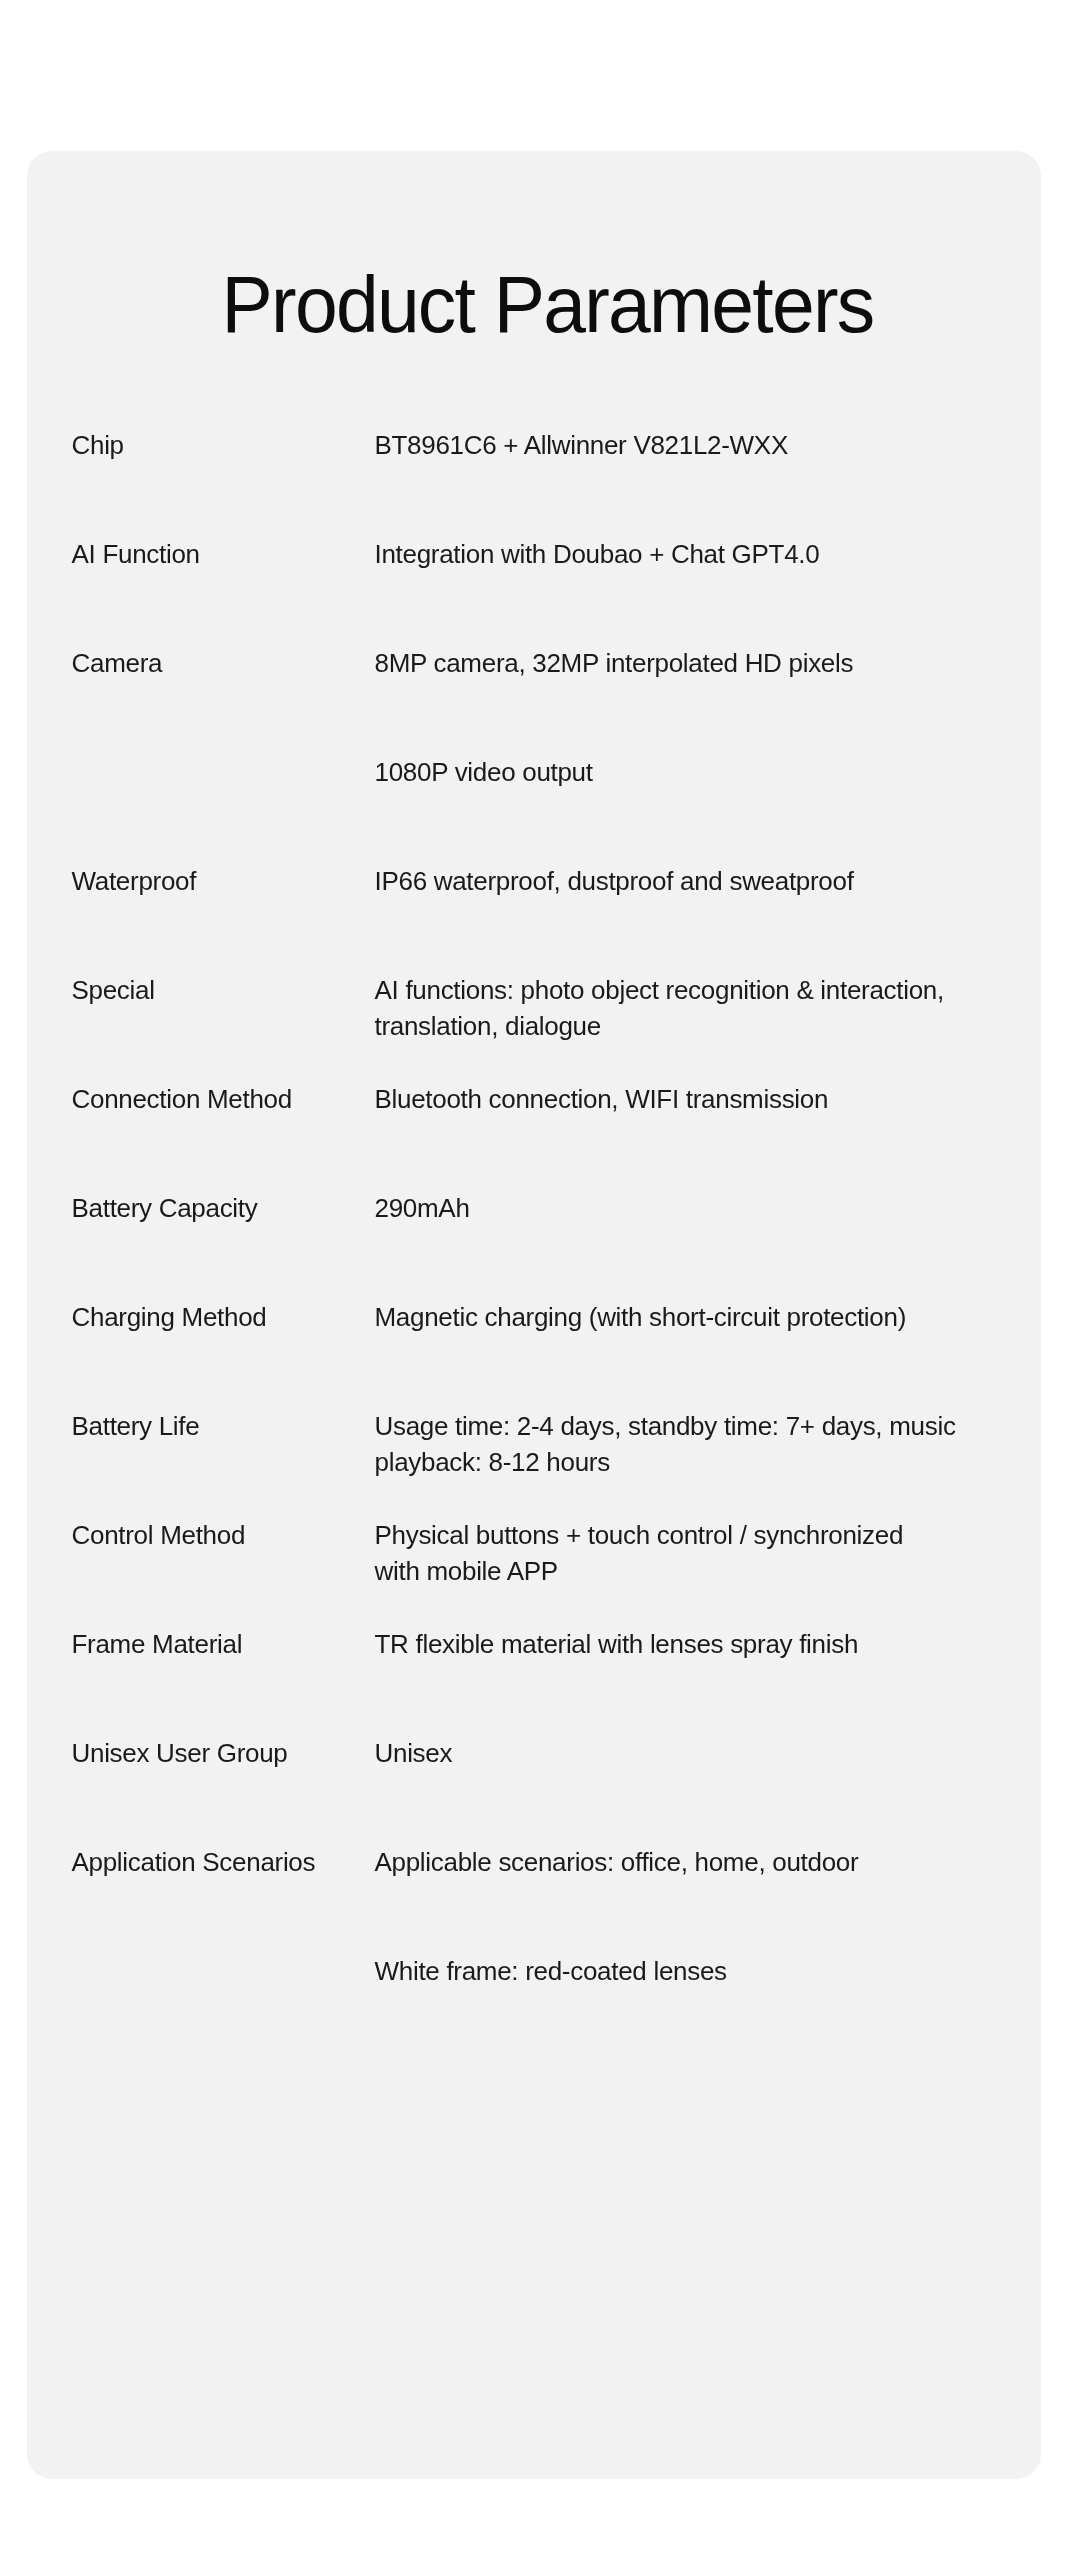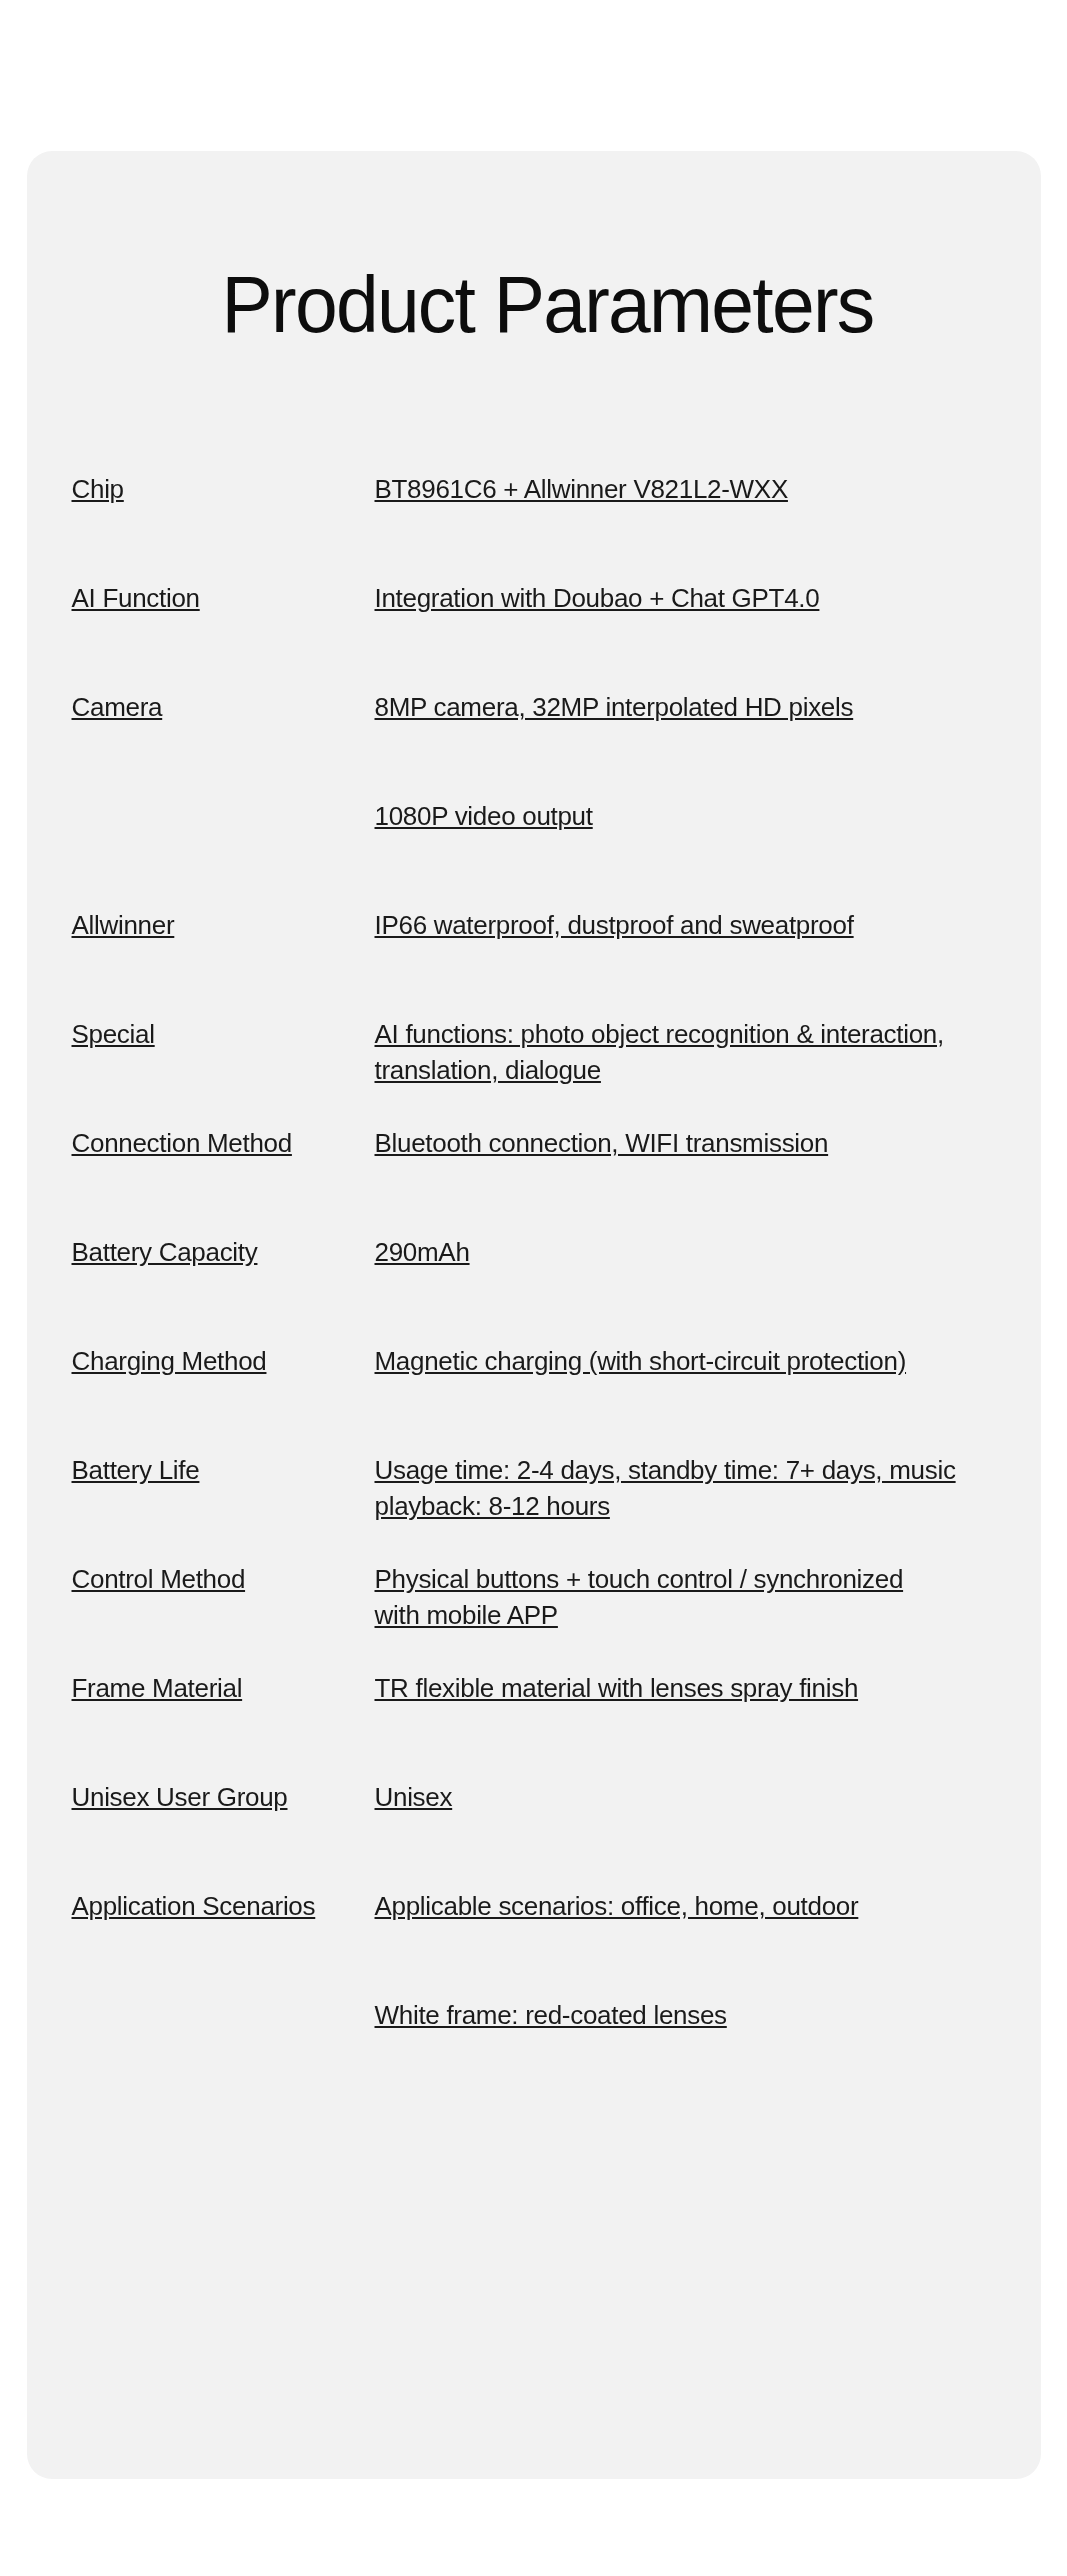--- a/index.html
+++ b/index.html
@@ -26,22 +26,21 @@
   .title{
     font-size:80px;
     font-weight:400;
     line-height:92px;
     letter-spacing:-1.8px;
     text-align:center;
     color:#0d0d0d;
     transform:scaleX(0.96);
   }
   .rows{
-    margin-top:120px;
-    text-decoration:underline;
+    margin-top:76px;
   }
   .row{
     display:grid;
     grid-template-columns:303px 1fr;
     align-items:start;
     height:109px;
   }
   .label, .value{
     font-size:26px;
     line-height:36px;
@@ -70,21 +69,21 @@
     </div>
     <div class="row">
       <div class="label">Camera</div>
       <div class="value">8MP camera, 32MP interpolated HD pixels</div>
     </div>
     <div class="row">
       <div class="label"></div>
       <div class="value">1080P video output</div>
     </div>
     <div class="row">
-      <div class="label">Allwinner</div>
+      <div class="label">Waterproof</div>
       <div class="value">IP66 waterproof, dustproof and sweatproof</div>
     </div>
     <div class="row">
       <div class="label">Special</div>
       <div class="value">AI functions: photo object recognition &amp; interaction,
 translation, dialogue</div>
     </div>
     <div class="row">
       <div class="label">Connection Method</div>
       <div class="value">Bluetooth connection, WIFI transmission</div>

